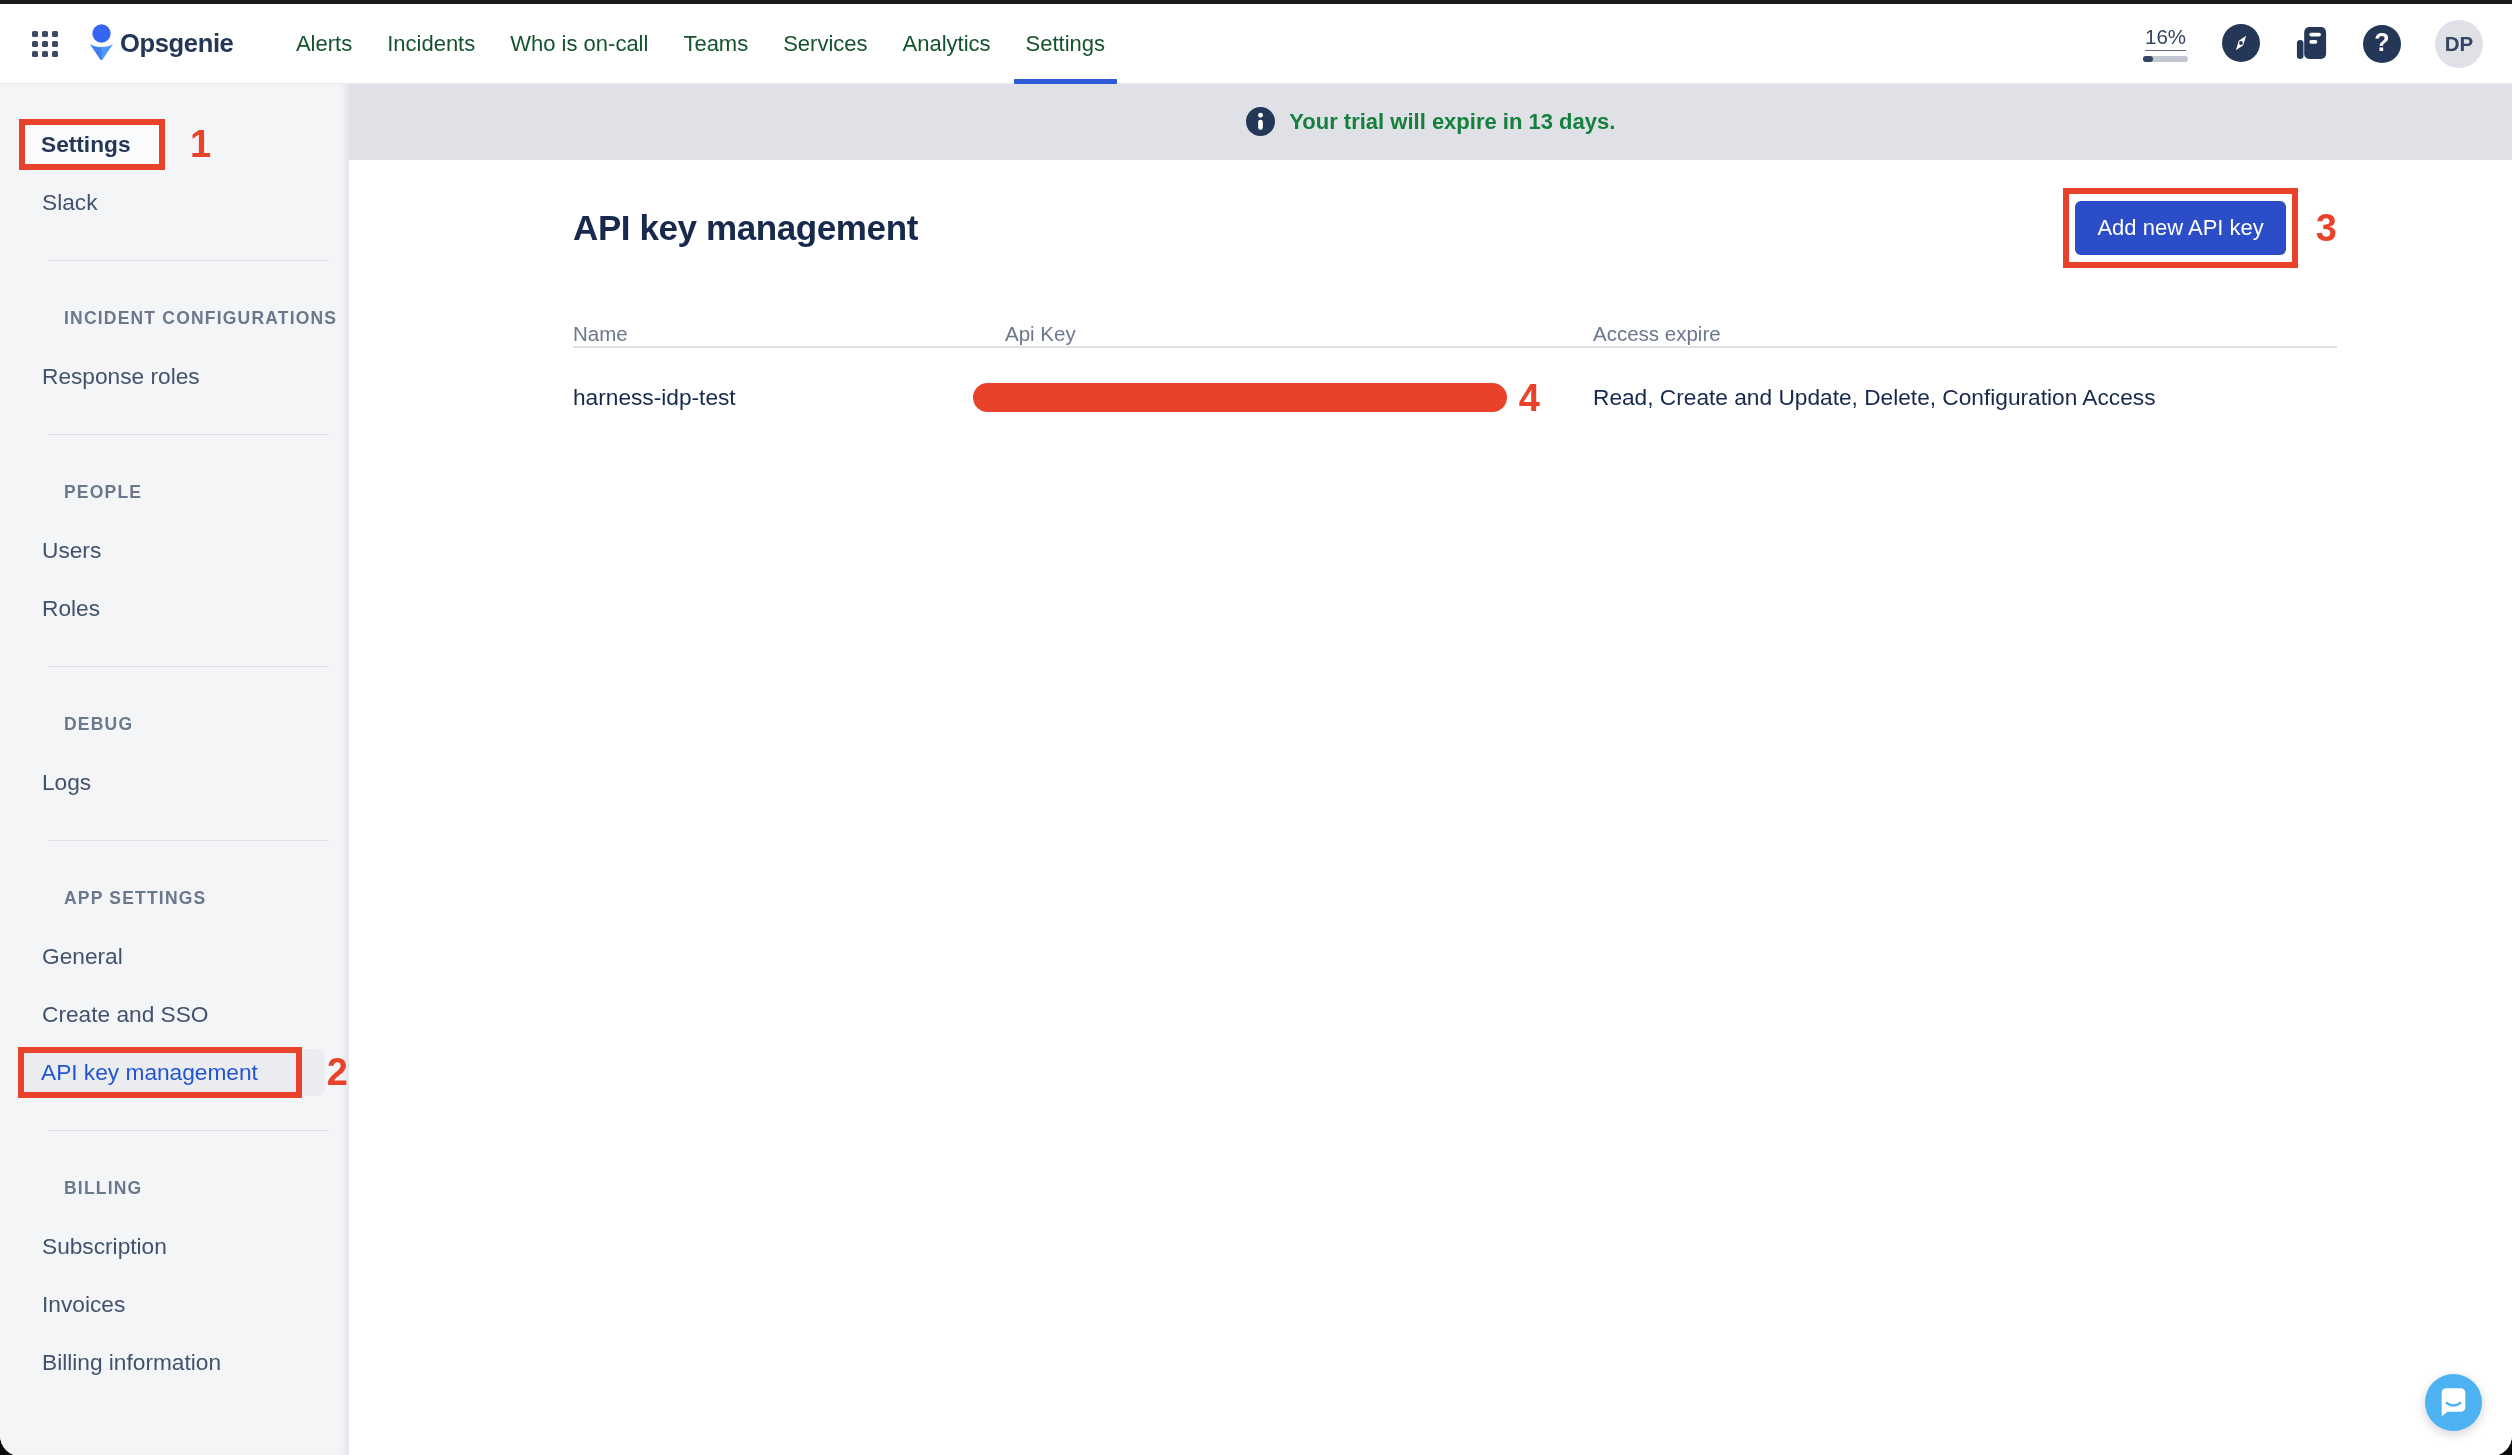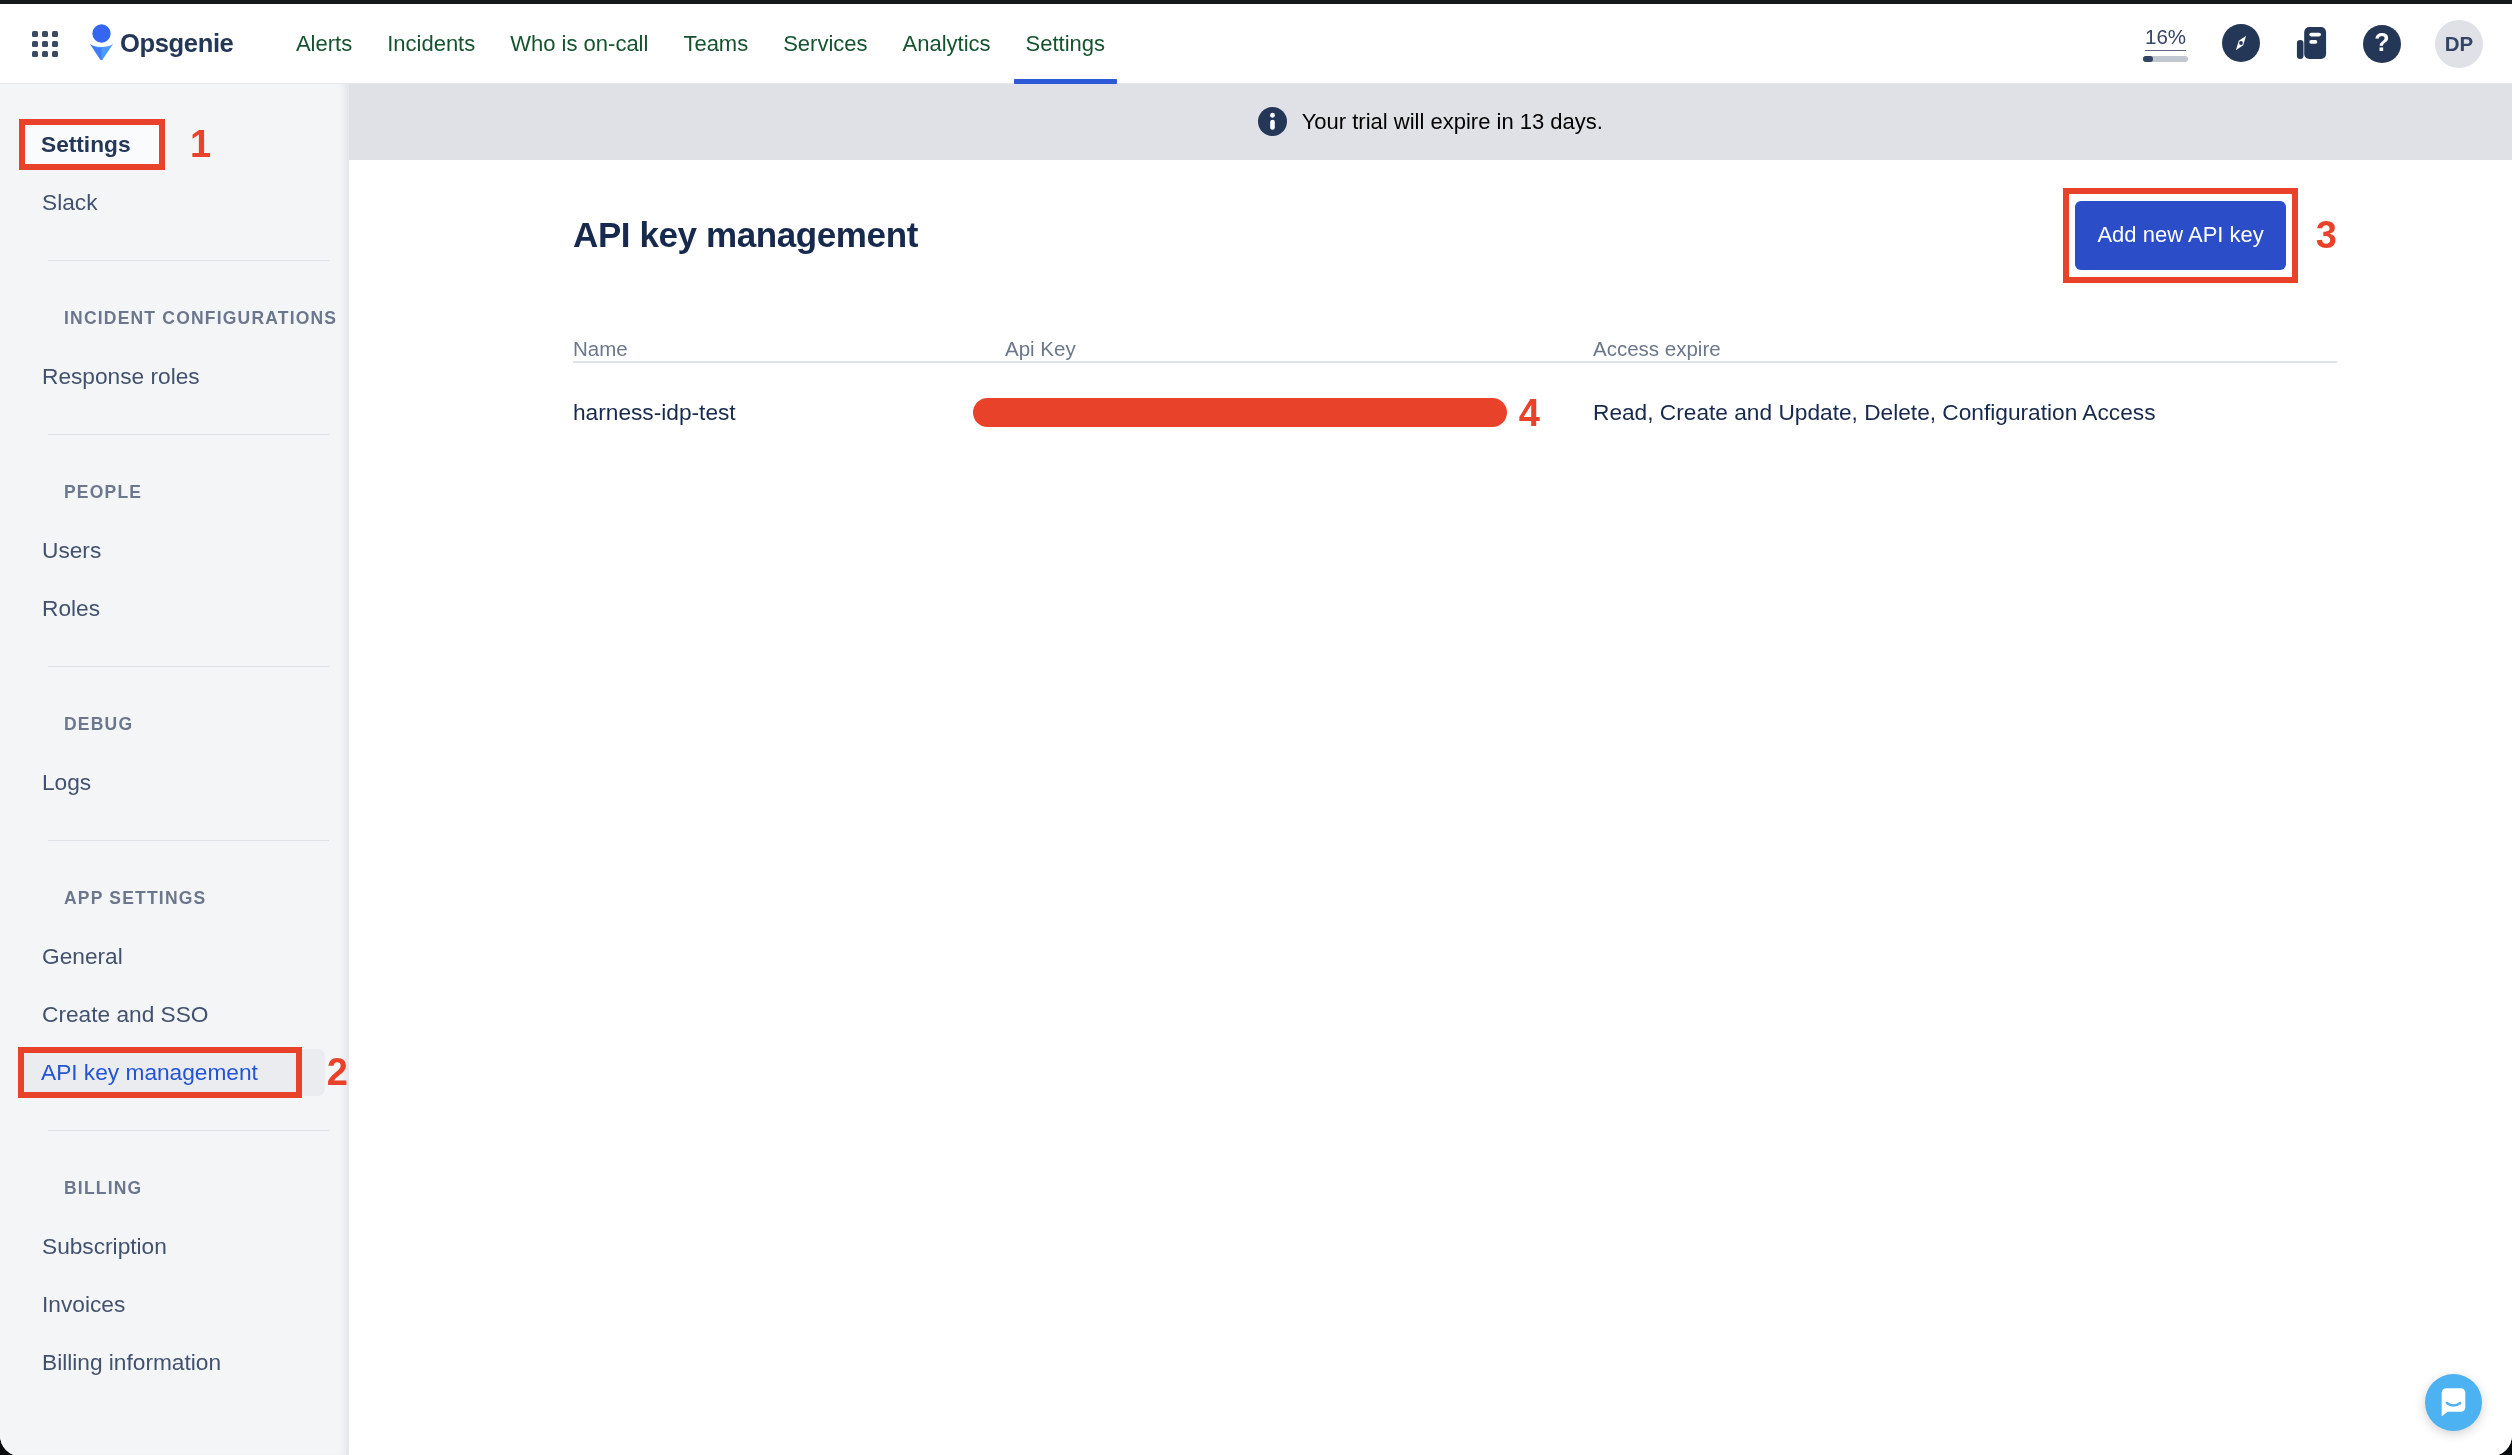--- a/index.html
+++ b/index.html
@@ -103,29 +103,29 @@
   }
   .red-box2 .lbl { font-size:22.7px; font-weight:500; color:#2254d3; white-space:nowrap; }
   .annot.n2 { margin-left:25px; position:relative; z-index:2; }
 
   
   .main { flex:1 1 auto; display:flex; flex-direction:column; min-width:0; background:#fff; }
   .banner {
     height:76px; background:#dfe1e6; flex:0 0 auto;
     display:flex; align-items:center; justify-content:center; gap:14.6px;
   }
-  .banner-text { font-size:22px; font-weight:400; color:#000000; }
+  .banner-text { font-size:22px; font-weight:700; color:#15803d; }
 
   .content { padding:28px 175px 0 224px; }
   .header-row { display:flex; align-items:center; justify-content:space-between; }
   .page-title { font-size:35px; font-weight:700; color:#17294d; letter-spacing:-0.4px; }
   .btn-area { display:flex; align-items:center; }
   .red-box3 { border:6.6px solid #e8432a; padding:6.6px; background:#fff; }
   .add-btn {
-    height:69px; padding:12px 22px; border:none; border-radius:5.8px;
+    height:54px; padding:12px 22px; border:none; border-radius:5.8px;
     background:#2b4ec8; color:#fff; font-size:22px; font-weight:500;
     font-family:"Liberation Sans", sans-serif; cursor:pointer; white-space:nowrap;
   }
   .annot.n3 { margin-left:17.5px; }
 
   .table { margin-top:54px; }
   .thead { display:flex; font-size:20.5px; color:#6b778c; padding-bottom:0; border-bottom:2.9px solid #dfe1e6; }
   .col1 { width:400px; flex:0 0 auto; }
   .col2 { width:620px; flex:0 0 auto; }
   .col3 { flex:1 1 auto; }

